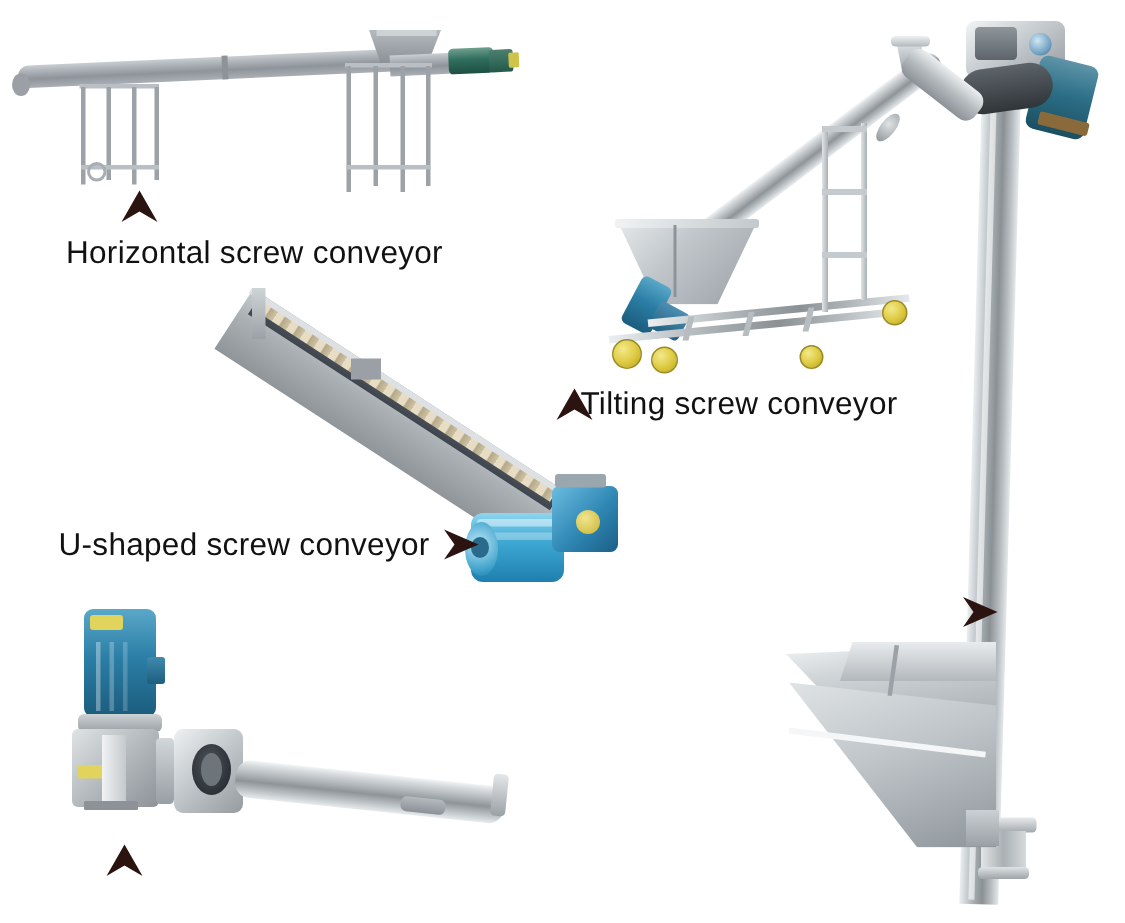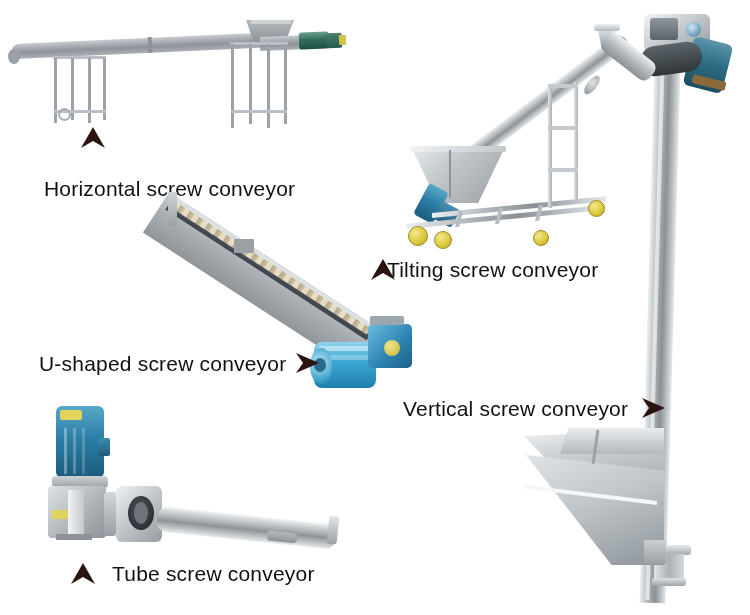--- a/index.html
+++ b/index.html
@@ -122,21 +122,21 @@
     <div style="position:absolute; left:259px; top:24px; width:3px; height:84px;" class="grey-flat"></div>
     <div style="position:absolute; left:276px; top:24px; width:3px; height:80px;" class="grey-flat"></div>
     <div style="position:absolute; left:223px; top:90px; width:56px; height:3px;" class="grey-light"></div>
   </div>
 
   <div class="arrow" style="left:80px; top:126px;">
     <svg width="26" height="24" viewBox="0 0 26 24" aria-hidden="true">
       <path d="M13 1 L25 22 L13 15 L1 22 Z" fill="#2b1410"></path>
     </svg>
   </div>
-  <div class="label" style="left:44px; top:158px;margin-top:20px;">Horizontal screw conveyor</div>
+  <div class="label" style="left:44px; top:158px;">Horizontal screw conveyor</div>
 
   <div class="figure" style="left:402px; top:8px; width:225px; height:245px;">
 
     <div style="position:absolute; left:52px; top:152px; width:215px; height:17px;
                 transform:rotate(-37deg); transform-origin:left center; border-radius:8px;" class="steel-h"></div>
 
     <div style="position:absolute; left:196px; top:22px; width:17px; height:19px;
                 background:linear-gradient(to bottom,#d8dcdf,#9ba1a6);
                 clip-path: polygon(0% 0%, 100% 0%, 78% 100%, 22% 100%);"></div>
     <div style="position:absolute; left:192px; top:16px; width:26px; height:7px;
@@ -290,21 +290,20 @@
                 background:linear-gradient(to bottom,#5d6469,#2f3539);"></div>
 
     <div style="position:absolute; left:52px; top:64px; width:60px; height:22px;
                 transform:rotate(38deg); transform-origin:right center; border-radius:8px;
                 background:linear-gradient(to bottom,#eceff1,#b4babe,#8b9196);"></div>
     <div style="position:absolute; left:47px; top:74px; width:10px; height:22px;
                 border-radius:50%; transform:rotate(38deg);
                 background:radial-gradient(circle at 40% 40%,#dfe3e5,#8b9196);"></div>
   </div>
 
-  <div class="label" style="left:403px; top:398px;">Vertical screw conveyor</div>
   <div class="arrow" style="left:640px; top:396px;">
     <svg width="26" height="24" viewBox="0 0 26 24" aria-hidden="true">
       <path d="M2 2 L25 12 L2 22 L9 12 Z" fill="#2b1410"></path>
     </svg>
   </div>
 
   <div class="figure" style="left:42px; top:398px; width:300px; height:150px;">
 
     <div style="position:absolute; left:14px; top:8px; width:48px; height:72px;
                 border-radius:6px;" class="motor-blue"></div>
@@ -350,15 +349,14 @@
     <div style="position:absolute; left:225px; top:134px; width:30px; height:10px;
                 border-radius:4px; transform:rotate(6deg);
                 background:linear-gradient(to bottom,#b4babe,#8b9196);"></div>
   </div>
 
   <div class="arrow" style="left:70px; top:562px;">
     <svg width="26" height="24" viewBox="0 0 26 24" aria-hidden="true">
       <path d="M13 1 L25 22 L13 15 L1 22 Z" fill="#2b1410"></path>
     </svg>
   </div>
-  <div class="label" style="left:112px; top:563px;">Tube screw conveyor</div>
 
 </div>
 
 </body></html>

